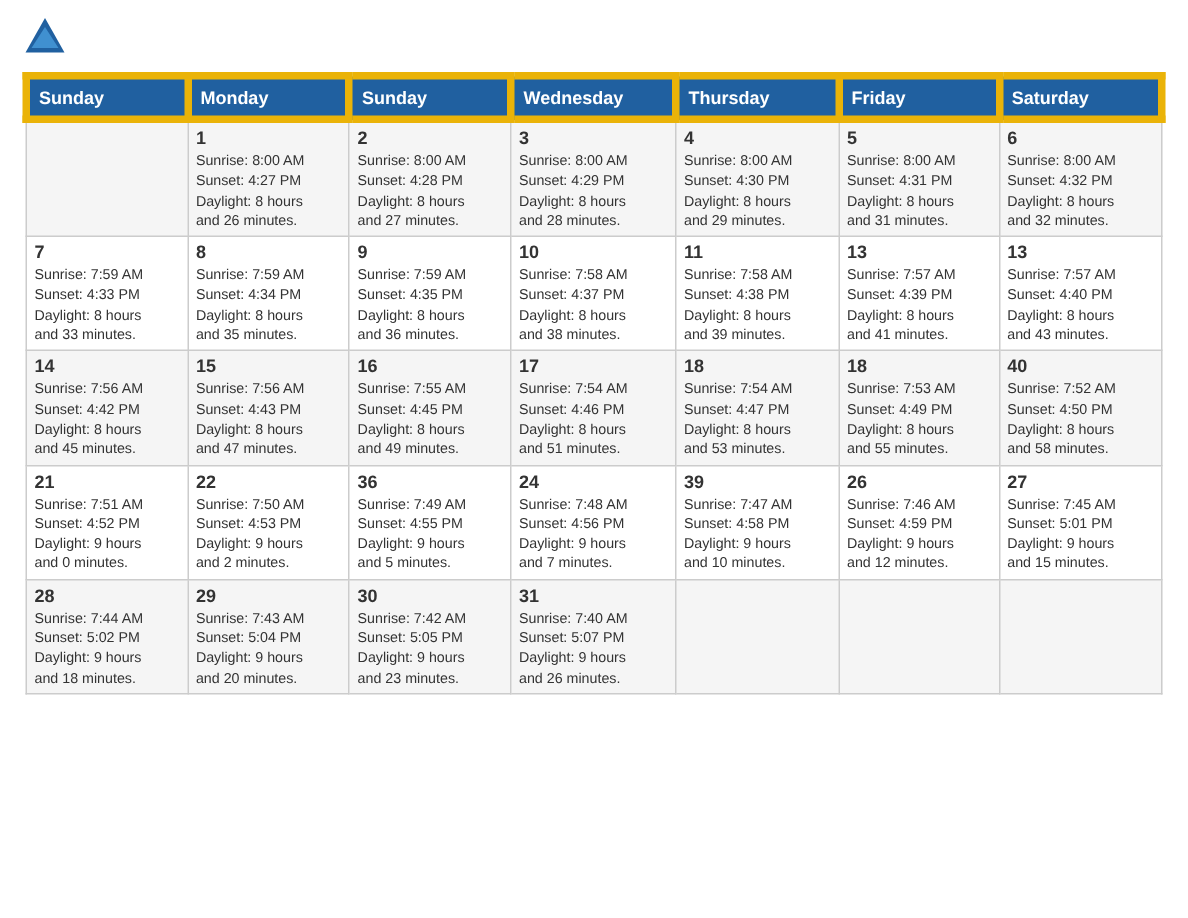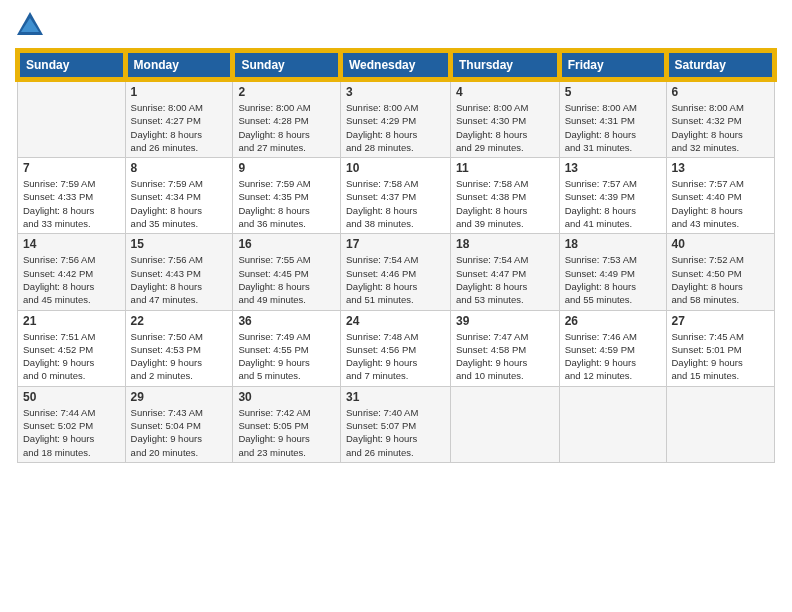--- a/index.html
+++ b/index.html
@@ -243,21 +243,21 @@
             <span class="day-number">26</span>
             <div class="day-info">Sunrise: 7:46 AM<br>Sunset: 4:59 PM<br>Daylight: 9 hours<br>and 12 minutes.</div>
           </td>
           <td>
             <span class="day-number">27</span>
             <div class="day-info">Sunrise: 7:45 AM<br>Sunset: 5:01 PM<br>Daylight: 9 hours<br>and 15 minutes.</div>
           </td>
         </tr>
         <tr>
           <td>
-            <span class="day-number">50</span>
+            <span class="day-number">28</span>
             <div class="day-info">Sunrise: 7:44 AM<br>Sunset: 5:02 PM<br>Daylight: 9 hours<br>and 18 minutes.</div>
           </td>
           <td>
             <span class="day-number">29</span>
             <div class="day-info">Sunrise: 7:43 AM<br>Sunset: 5:04 PM<br>Daylight: 9 hours<br>and 20 minutes.</div>
           </td>
           <td>
             <span class="day-number">30</span>
             <div class="day-info">Sunrise: 7:42 AM<br>Sunset: 5:05 PM<br>Daylight: 9 hours<br>and 23 minutes.</div>
           </td>

